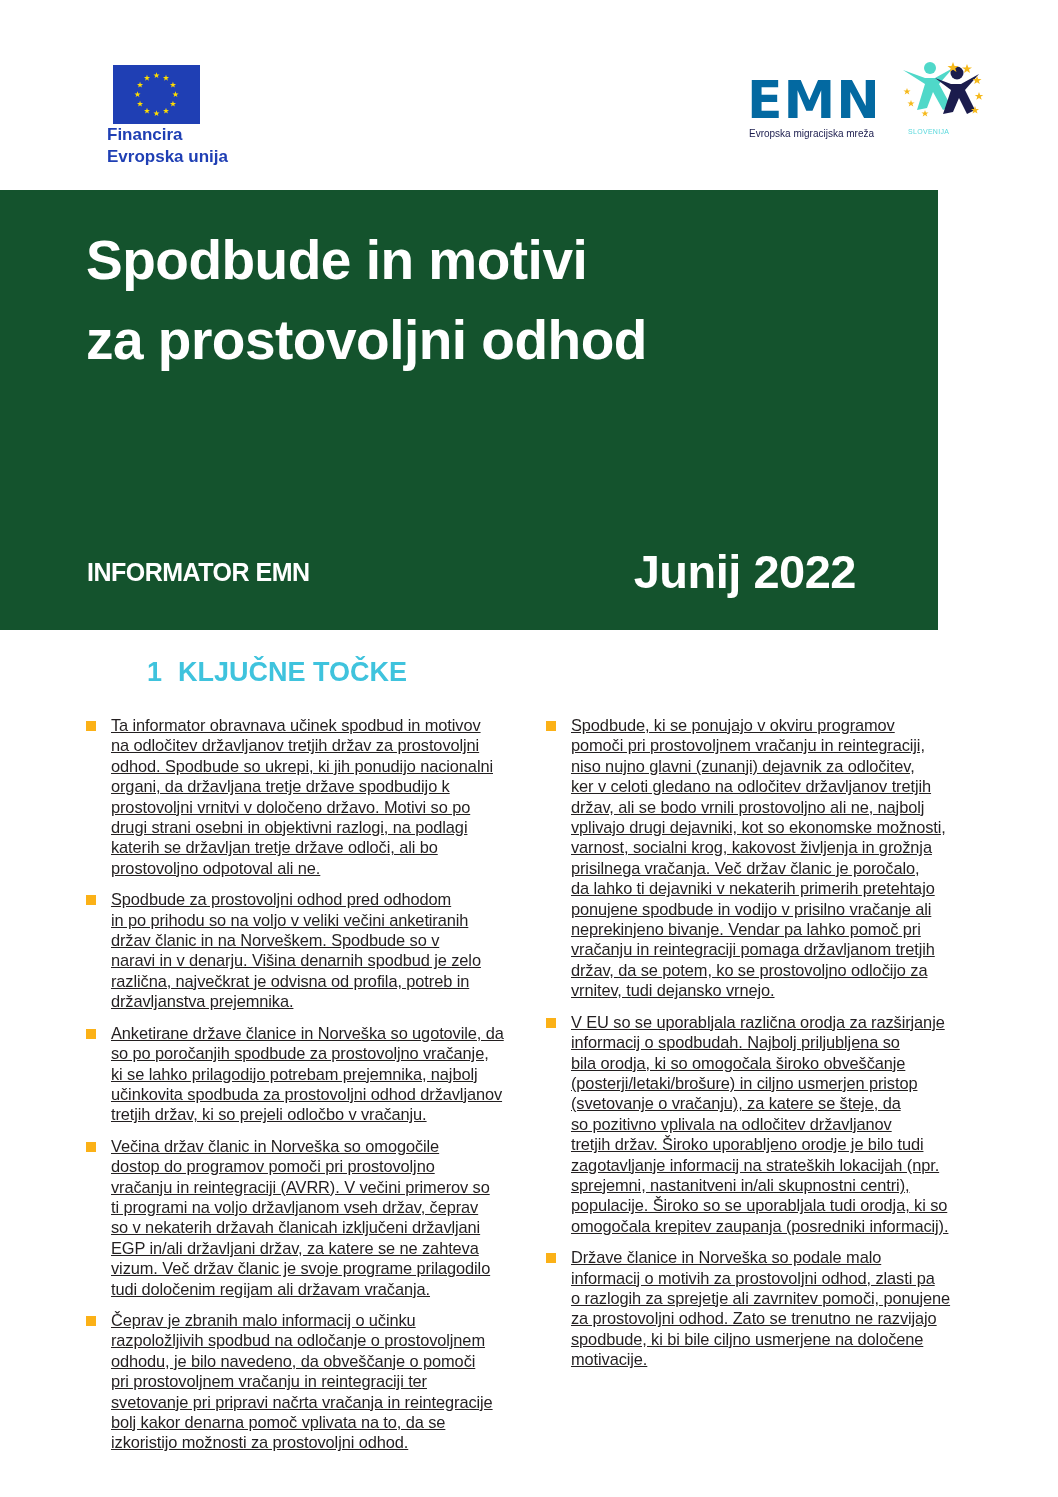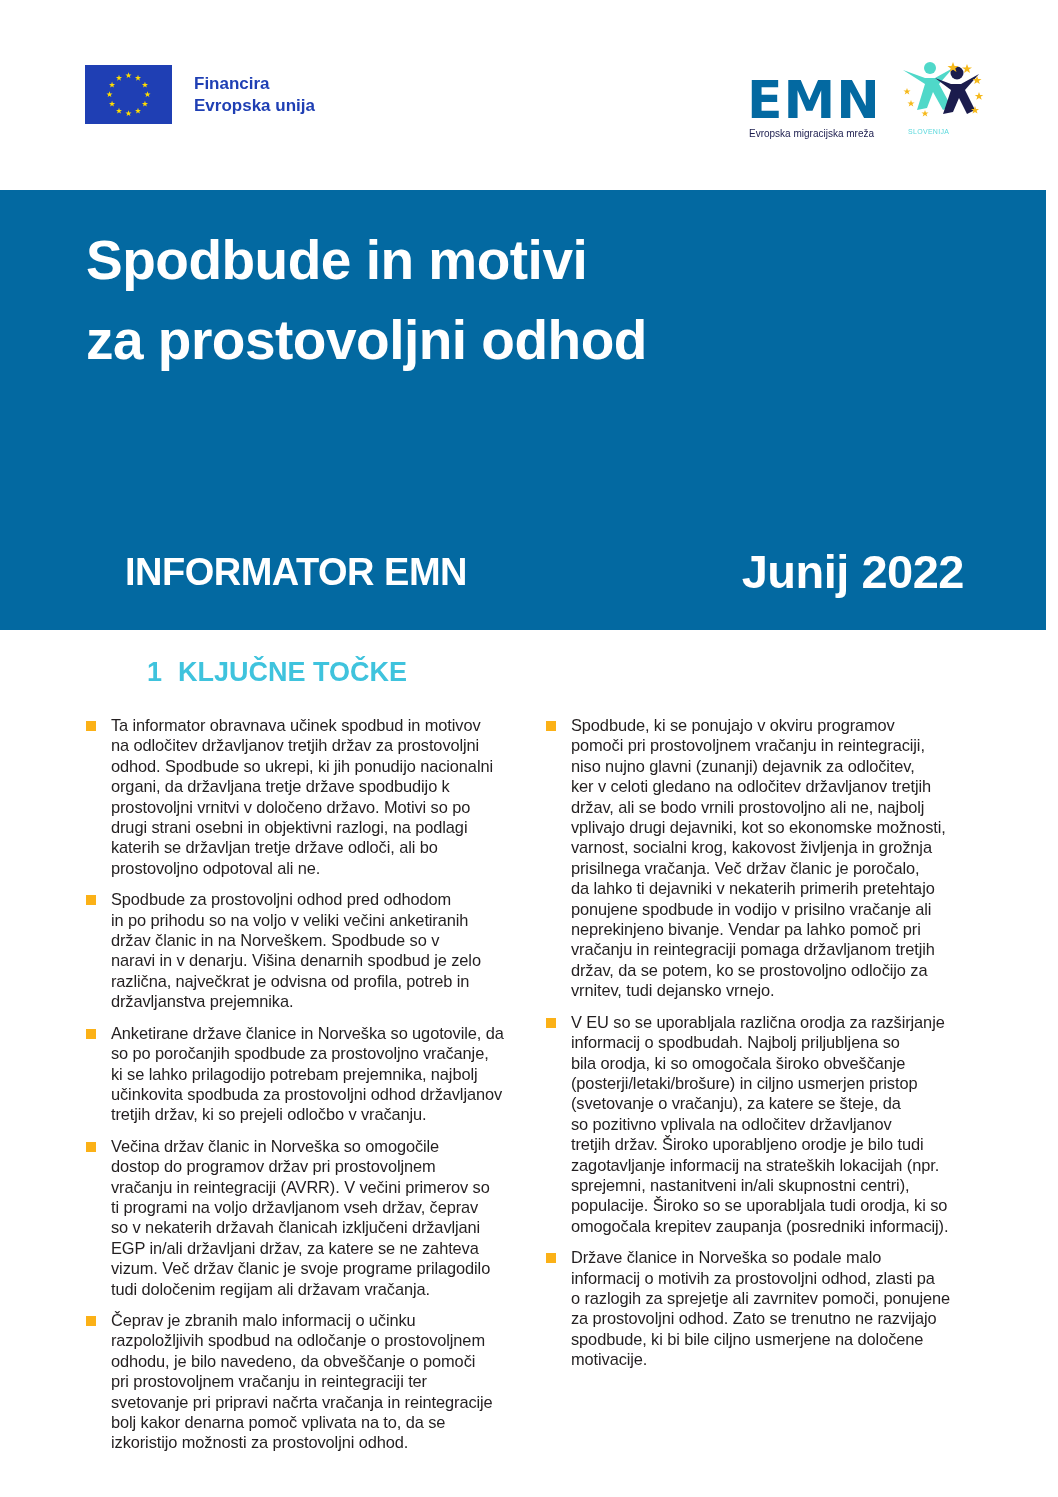--- a/index.html
+++ b/index.html
@@ -1,45 +1,45 @@
 <!DOCTYPE html>
 <html><head>
 <meta charset="utf-8">
 <style>
   * { box-sizing: border-box; margin: 0; padding: 0; }
   html, body { width: 1058px; height: 1497px; background: #ffffff; overflow: hidden; }
   body { position: relative; font-family: "Liberation Sans", sans-serif; color: #231f20; }
 
   
-  .eu-logo { position: absolute; left: 85px; top: 65px; display: flex; align-items: center; }
+  .eu-logo { position: absolute; left: 85px; top: 65px; display: flex; align-items: center; flex-direction: column; }
   .eu-flag { width: 87px; height: 59px; background: #1f3fb4; position: relative; }
   .eu-flag svg { position: absolute; left: 0; top: 0; }
   .eu-text { margin-left: 22px; color: #1f3fb4; font-weight: bold; font-size: 17px; line-height: 22px; }
 
   .emn-logo { position: absolute; left: 745px; top: 58px; width: 240px; height: 90px; }
   .emn-word { position: absolute; left: 2px; top: 14px; font-size: 52px; font-weight: bold; color: #0369a1; letter-spacing: 1px; font-family: "DejaVu Sans", sans-serif; line-height: 56px; }
   .emn-sub { position: absolute; left: 4px; top: 70px; font-size: 10px; color: #1b1c4d; white-space: nowrap; }
   .emn-country { position: absolute; left: 163px; top: 70px; font-size: 7px; color: #58d8dc; letter-spacing: 0.3px; }
   .emn-figures { position: absolute; left: 150px; top: 0px; }
 
   
-  .banner { position: absolute; left: 0; top: 190px; width: 1046px; height: 440px; background: #0369a1; }
+  .banner { position: absolute; left: 0; top: 190px; width: 938px; height: 440px; background: #14532d; }
   .title { position: absolute; left: 86px; top: 30px; color: #ffffff; font-weight: bold; font-size: 55px; line-height: 80px; letter-spacing: -0.5px; }
   .title span { display: block; }
-  .informator { position: absolute; left: 87px; top: 362px; color: #fff; font-weight: bold; font-size: 38px; line-height: 40px; letter-spacing: -0.5px; margin-left: 38px; }
+  .informator { position: absolute; left: 87px; top: 362px; color: #fff; font-weight: bold; font-size: 25px; line-height: 40px; letter-spacing: -0.5px; }
   .date { position: absolute; right: 82px; top: 362px; color: #fff; font-weight: bold; font-size: 47px; line-height: 40px; letter-spacing: -0.5px; }
 
   
   .section-heading { position: absolute; left: 147px; top: 655px; color: #3fc3dd; font-weight: bold; font-size: 27px; line-height: 34px; display: flex; }
   .section-heading .num { margin-right: 16px; }
 
   .col { position: absolute; top: 715px; }
   .col-left { left: 86px; width: 440px; }
   .col-right { left: 546px; width: 440px; }
-  .item { display: flex; margin-bottom: 11px; }
+  .item { display: flex; margin-bottom: 11px; text-decoration: underline; }
   .bullet { width: 10px; height: 10px; background: #fbb117; flex: 0 0 10px; margin-top: 6px; margin-right: 15px; }
   .item-text { font-size: 16.4px; line-height: 20.4px; color: #231f20; letter-spacing: -0.1px; }
   .item-text span { display: block; white-space: nowrap; }
 </style>
 </head>
 <body>
 
 <div class="eu-logo">
   <div class="eu-flag">
     <svg width="87" height="59" viewBox="0 0 87 59">
@@ -136,21 +136,21 @@
         <span>so po poročanjih spodbude za prostovoljno vračanje,</span>
         <span>ki se lahko prilagodijo potrebam prejemnika, najbolj</span>
         <span>učinkovita spodbuda za prostovoljni odhod državljanov</span>
         <span>tretjih držav, ki so prejeli odločbo v vračanju.</span>
       </div>
     </div>
     <div class="item">
       <div class="bullet"></div>
       <div class="item-text">
         <span>Večina držav članic in Norveška so omogočile</span>
-        <span>dostop do programov držav pri prostovoljnem</span>
+        <span>dostop do programov pomoči pri prostovoljno</span>
         <span>vračanju in reintegraciji (AVRR). V večini primerov so</span>
         <span>ti programi na voljo državljanom vseh držav, čeprav</span>
         <span>so v nekaterih državah članicah izključeni državljani</span>
         <span>EGP in/ali državljani držav, za katere se ne zahteva</span>
         <span>vizum. Več držav članic je svoje programe prilagodilo</span>
         <span>tudi določenim regijam ali državam vračanja.</span>
       </div>
     </div>
     <div class="item">
       <div class="bullet"></div>

